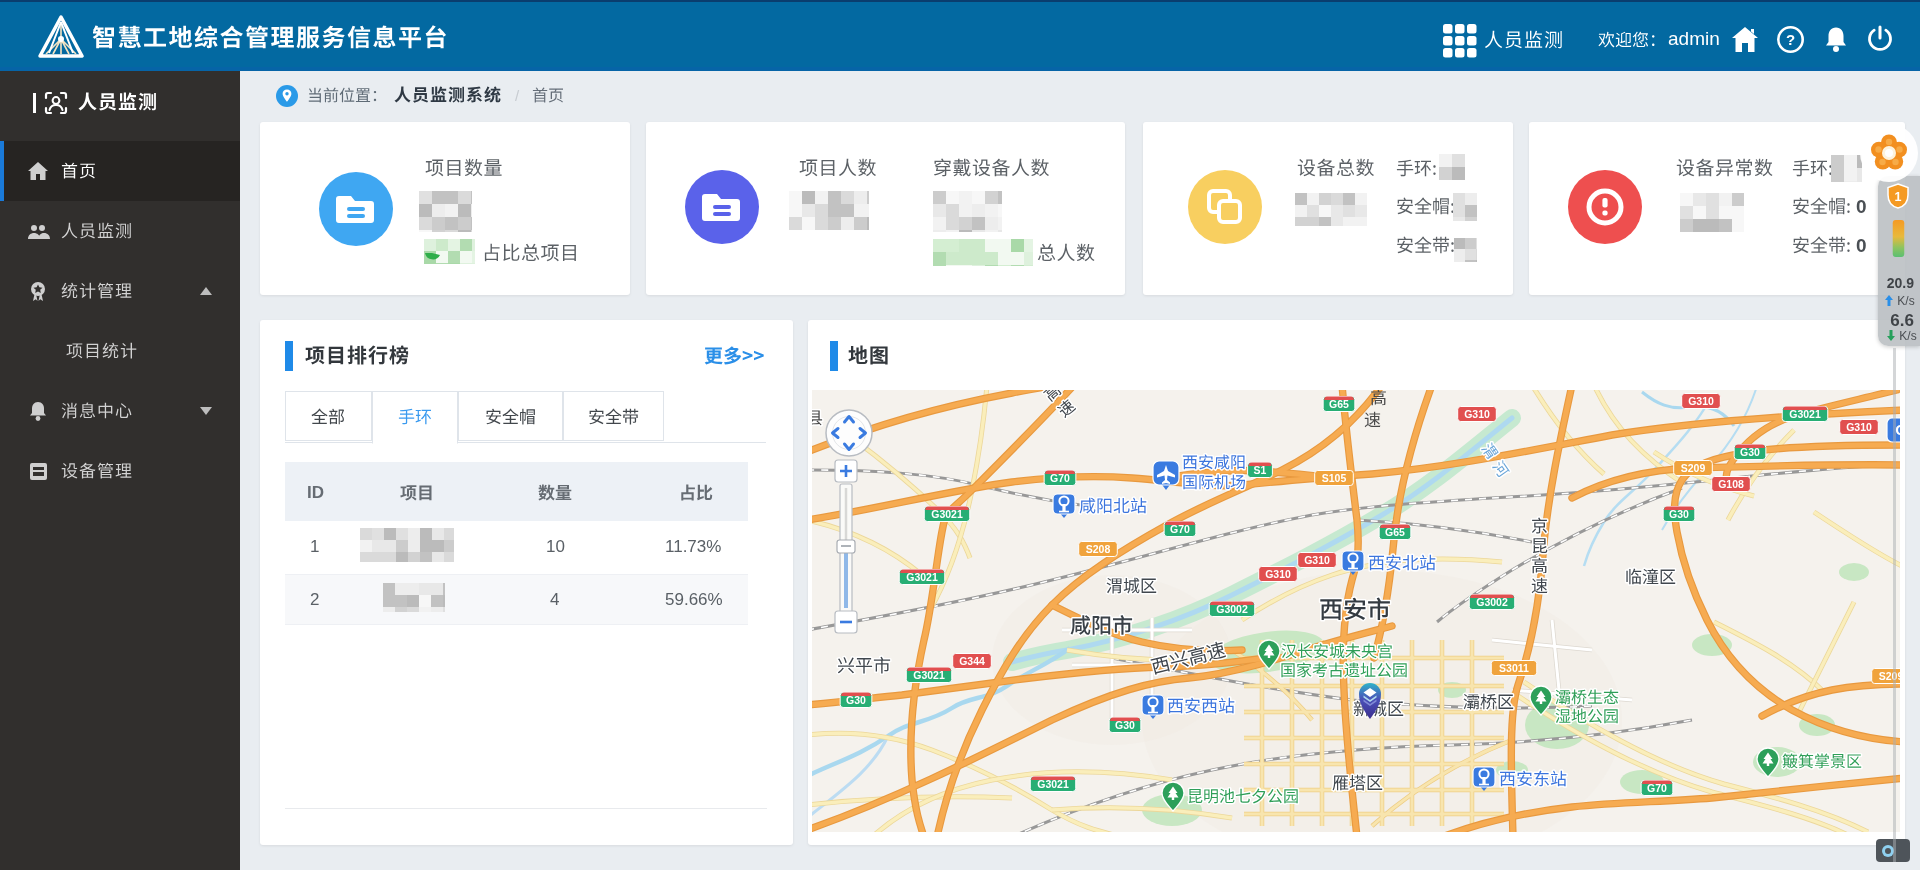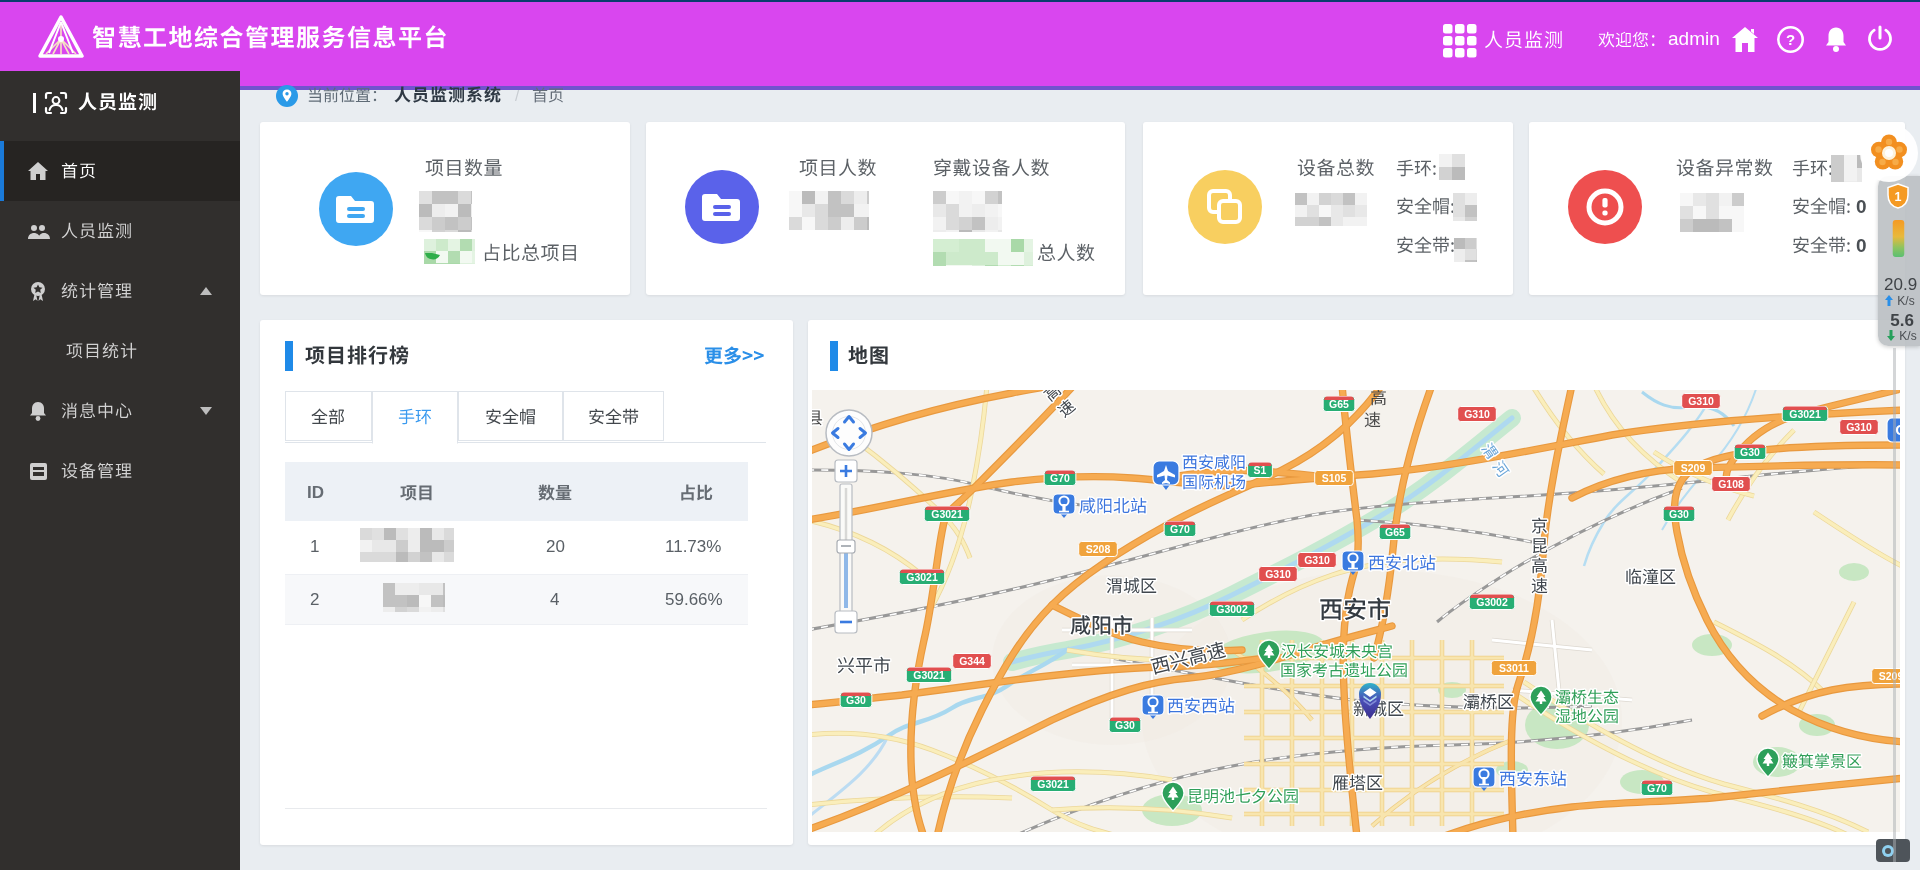--- a/index.html
+++ b/index.html
@@ -1,16 +1,16 @@
 <!DOCTYPE html>
 <html><head><meta charset="utf-8"><style>
 *{margin:0;padding:0;box-sizing:border-box}
 html,body{width:1920px;height:870px;overflow:hidden;font-family:"Liberation Sans",sans-serif;background:#e9edf1}
 .abs{position:absolute}
-#topbar{position:absolute;left:0;top:0;width:1920px;height:90px;background:#d946ef;border-top:2px solid #0a3d6e}
+#topbar{position:absolute;left:0;top:0;width:1920px;height:71px;background:#0369a1;border-top:2px solid #0a3d6e}
 #topbar:after{content:"";position:absolute;left:0;bottom:0;height:4px;width:100%;background:#0a5fae;opacity:.5}
 #sidebar{position:absolute;left:0;top:71px;width:240px;height:799px;background:#312f2d}
 .card{position:absolute;background:#fff;border-radius:3px;box-shadow:0 1px 3px rgba(0,0,0,.08)}
 .menu-item{position:absolute;left:0;width:240px;height:60px}
 </style></head><body>
 <div id="topbar">
     <svg class="abs" style="left:38px;top:13px" width="46" height="45" viewBox="0 0 46 45">
 <path d="M23 2 L44 41 L2 41 Z" fill="none" stroke="#fff" stroke-width="3.5" stroke-linejoin="round"></path>
 <path d="M23 7 L23 24 M23 24 L8 39 M23 24 L38 39 M23 24 L15 39 M23 24 L31 39 M23 24 L23 39" stroke="#f4e3c2" stroke-width="1.6"></path>
 <path d="M23 7 L11 38 M23 7 L35 38" stroke="#fff" stroke-width="2"></path>
@@ -473,21 +473,21 @@
       <rect x="0" y="24" width="12" height="12" fill="#dadada"></rect>
       <rect x="12" y="24" width="12" height="12" fill="#dadada"></rect>
       <rect x="24" y="24" width="12" height="12" fill="#dadada"></rect>
       <rect x="36" y="24" width="12" height="12" fill="#bbbbbb"></rect>
       <rect x="48" y="24" width="12" height="12" fill="#d2d2d2"></rect>
       <rect x="60" y="24" width="12" height="12" fill="#c2c2c2"></rect>
       <rect x="72" y="24" width="12" height="12" fill="#e8e8e8"></rect>
       <rect x="84" y="24" width="12" height="12" fill="#dadada"></rect>
     </svg>
   </div>
-<div class="abs" style="left:546px;top:537px;font-size:17px;color:#5a6066">20</div>
+<div class="abs" style="left:546px;top:537px;font-size:17px;color:#5a6066">10</div>
 <div class="abs" style="left:665px;top:537px;font-size:17px;color:#5a6066">11.73%</div>
 <div class="abs" style="left:285px;top:575px;width:463px;height:50px;background:#f7f8fa;border-bottom:1px solid #eef0f4"></div>
 <div class="abs" style="left:310px;top:590px;font-size:17px;color:#5a6066">2</div>
 <div class="abs" style="left:383px;top:583px">
     <svg width="62" height="29" style="display:block">
       <rect x="0" y="0" width="12" height="12" fill="#c2c2c2"></rect>
       <rect x="12" y="0" width="12" height="12" fill="#ededed"></rect>
       <rect x="24" y="0" width="12" height="12" fill="#ededed"></rect>
       <rect x="36" y="0" width="12" height="12" fill="#e8e8e8"></rect>
       <rect x="48" y="0" width="12" height="12" fill="#e8e8e8"></rect>
@@ -984,22 +984,22 @@
 <defs>
       <linearGradient id="gbar" x1="0" y1="0" x2="0" y2="1">
 <stop offset="0" stop-color="#f59a23"></stop>
         <stop offset="0.45" stop-color="#e8b93c"></stop>
 <stop offset="0.75" stop-color="#8cc460"></stop>
         <stop offset="1" stop-color="#5bbf72"></stop>
       </linearGradient>
     </defs>
 <rect x="1" y="0" width="16" height="44" rx="4" fill="url(#gbar)"></rect>
 </svg>
-<div class="abs" style="left:1884px;top:275px;width:30px;text-align:right;font-size:17px;color:#3f4347;font-weight:normal">20.9</div>
+<div class="abs" style="left:1884px;top:275px;width:30px;text-align:right;font-size:14px;color:#3f4347;font-weight:bold">20.9</div>
 <div class="abs" style="left:1884px;top:294px;width:32px;font-size:12px;color:#4a4e52">
 <svg width="10" height="11" style="vertical-align:-1px">
       <path d="M5 0 L9 5 L6.5 5 L6.5 11 L3.5 11 L3.5 5 L1 5 Z" fill="#2a8fe8"></path>
     </svg> K/s</div>
-<div class="abs" style="left:1888px;top:311px;width:26px;text-align:right;font-size:17px;color:#3f4347;font-weight:bold">5.6</div>
+<div class="abs" style="left:1888px;top:311px;width:26px;text-align:right;font-size:17px;color:#3f4347;font-weight:bold">6.6</div>
 <div class="abs" style="left:1886px;top:329px;width:32px;font-size:12px;color:#4a4e52">
 <svg width="10" height="11" style="vertical-align:-1px">
       <path d="M5 11 L9 6 L6.5 6 L6.5 0 L3.5 0 L3.5 6 L1 6 Z" fill="#27a05c"></path>
     </svg> K/s</div>
 <div class="abs" style="left:1893px;top:348px;width:3px;height:514px;background:rgba(170,173,177,0.5)"></div>
 </body></html>

